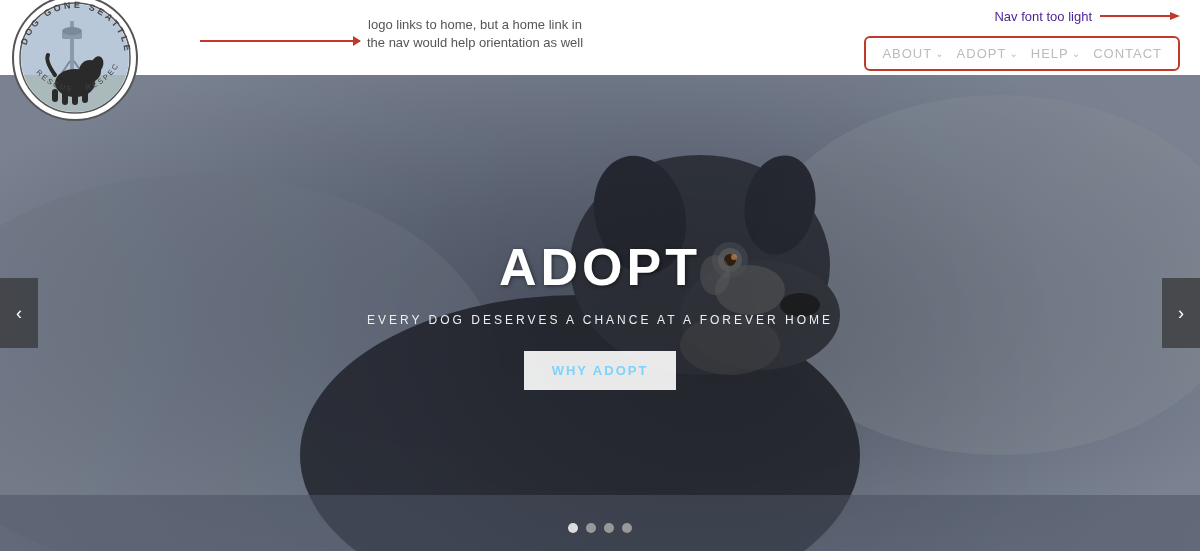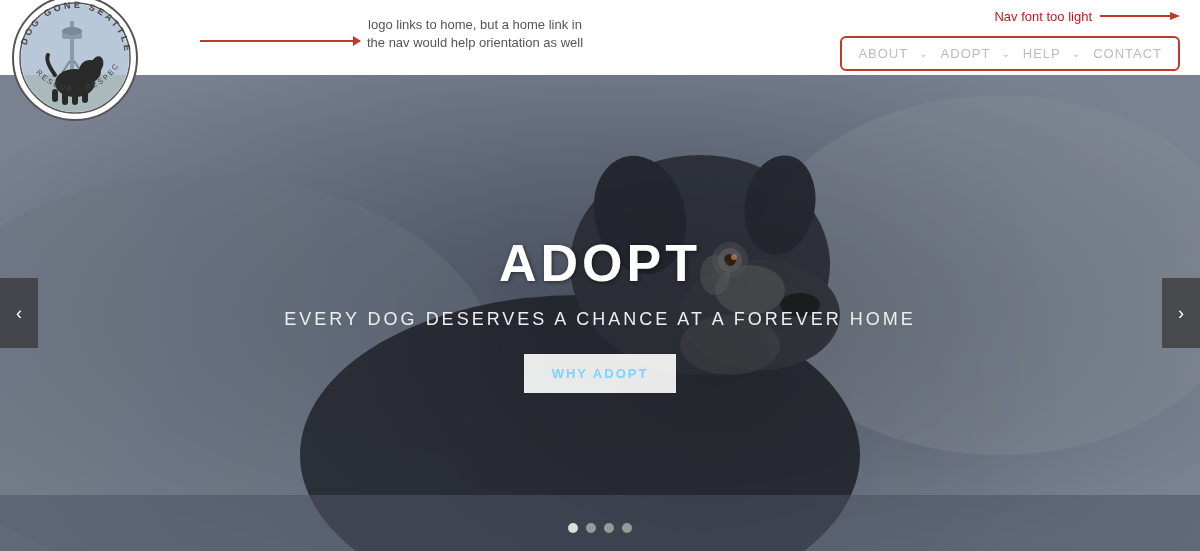--- a/index.html
+++ b/index.html
@@ -86,21 +86,21 @@
       gap: 12px;
       border: 2px solid #c0392b;
       border-radius: 6px;
       padding: 8px 16px;
       margin-top: 8px;
     }
 
     .nav-item {
       display: flex;
       align-items: center;
-      gap: 11px;
+      gap: 3px;
       color: #bbb;
       font-size: 13px;
       font-weight: 400;
       letter-spacing: 1px;
       text-transform: uppercase;
       cursor: pointer;
       white-space: nowrap;
       text-align: center;
     }
 
@@ -144,21 +144,21 @@
       color: #fff;
       font-size: 52px;
       font-weight: 700;
       letter-spacing: 4px;
       text-transform: uppercase;
       text-shadow: 1px 1px 4px rgba(0,0,0,0.5);
     }
 
     .hero-subtitle {
       color: #eee;
-      font-size: 18px;
+      font-size: 12px;
       letter-spacing: 3px;
       text-transform: uppercase;
       margin-bottom: 8px;
       text-align: right;
     }
 
     .hero-buttons {
       display: flex;
       gap: 16px;
     }
@@ -276,21 +276,21 @@
   </div>
 
   <div class="annotation-home">
     <div class="annotation-home-line"></div>
     <div class="annotation-home-text">logo links to home, but a home link in the nav would help orientation as well</div>
   </div>
 
   <div style="display:flex; flex-direction:column; align-items:flex-end; margin-top:4px;">
 
     <div style="display:flex; align-items:center; gap:8px; margin-bottom:4px;">
-      <span style="color:#b91c1c; font-size:13px;">Nav font too light</span>
+      <span style="color:#4c1d95; font-size:13px;">Nav font too light</span>
       <svg width="80" height="16">
         <line x1="0" y1="8" x2="70" y2="8" stroke="#c0392b" stroke-width="2"></line>
         <polygon points="70,4 80,8 70,12" fill="#c0392b"></polygon>
       </svg>
     </div>
 
     <div class="nav-area">
       <div class="nav-item">
         <span>ABOUT</span>
         <span class="chevron">⌄</span>

